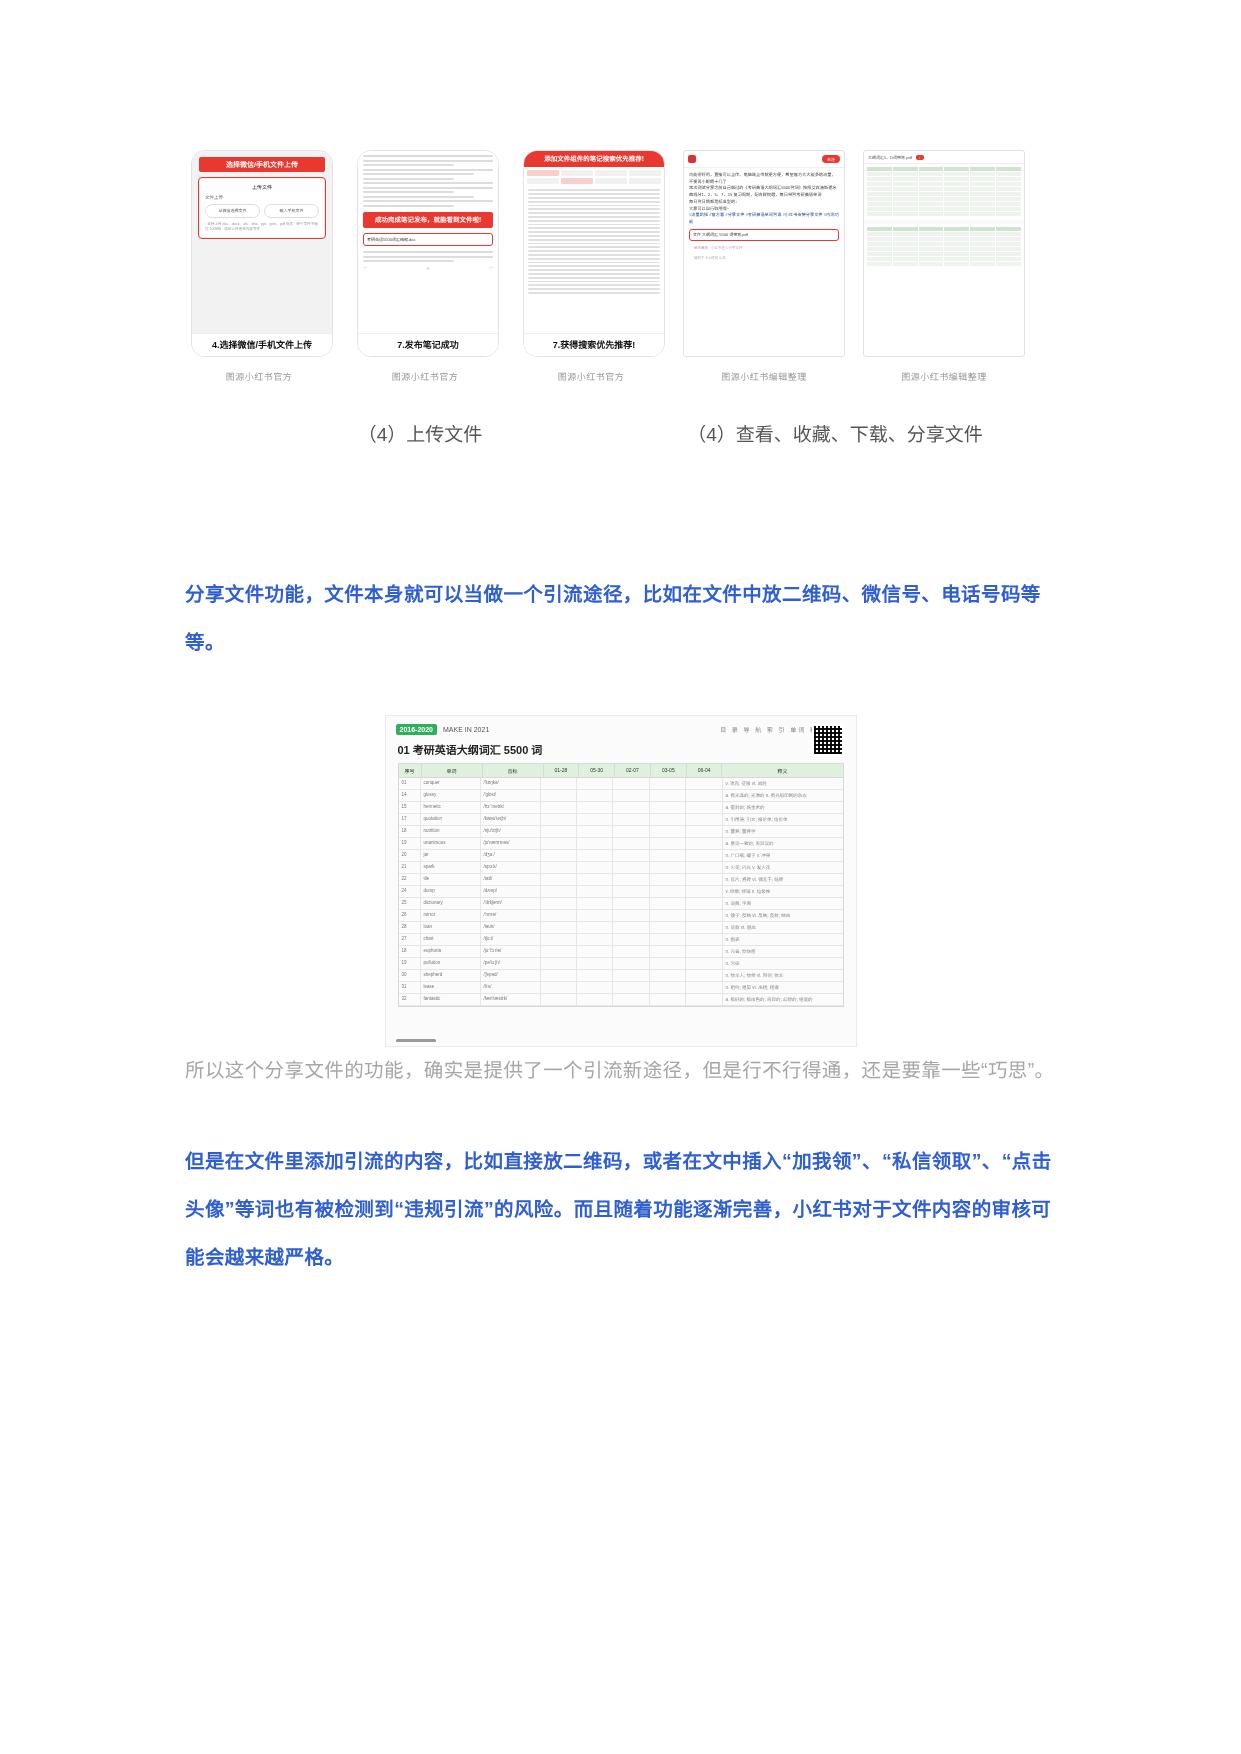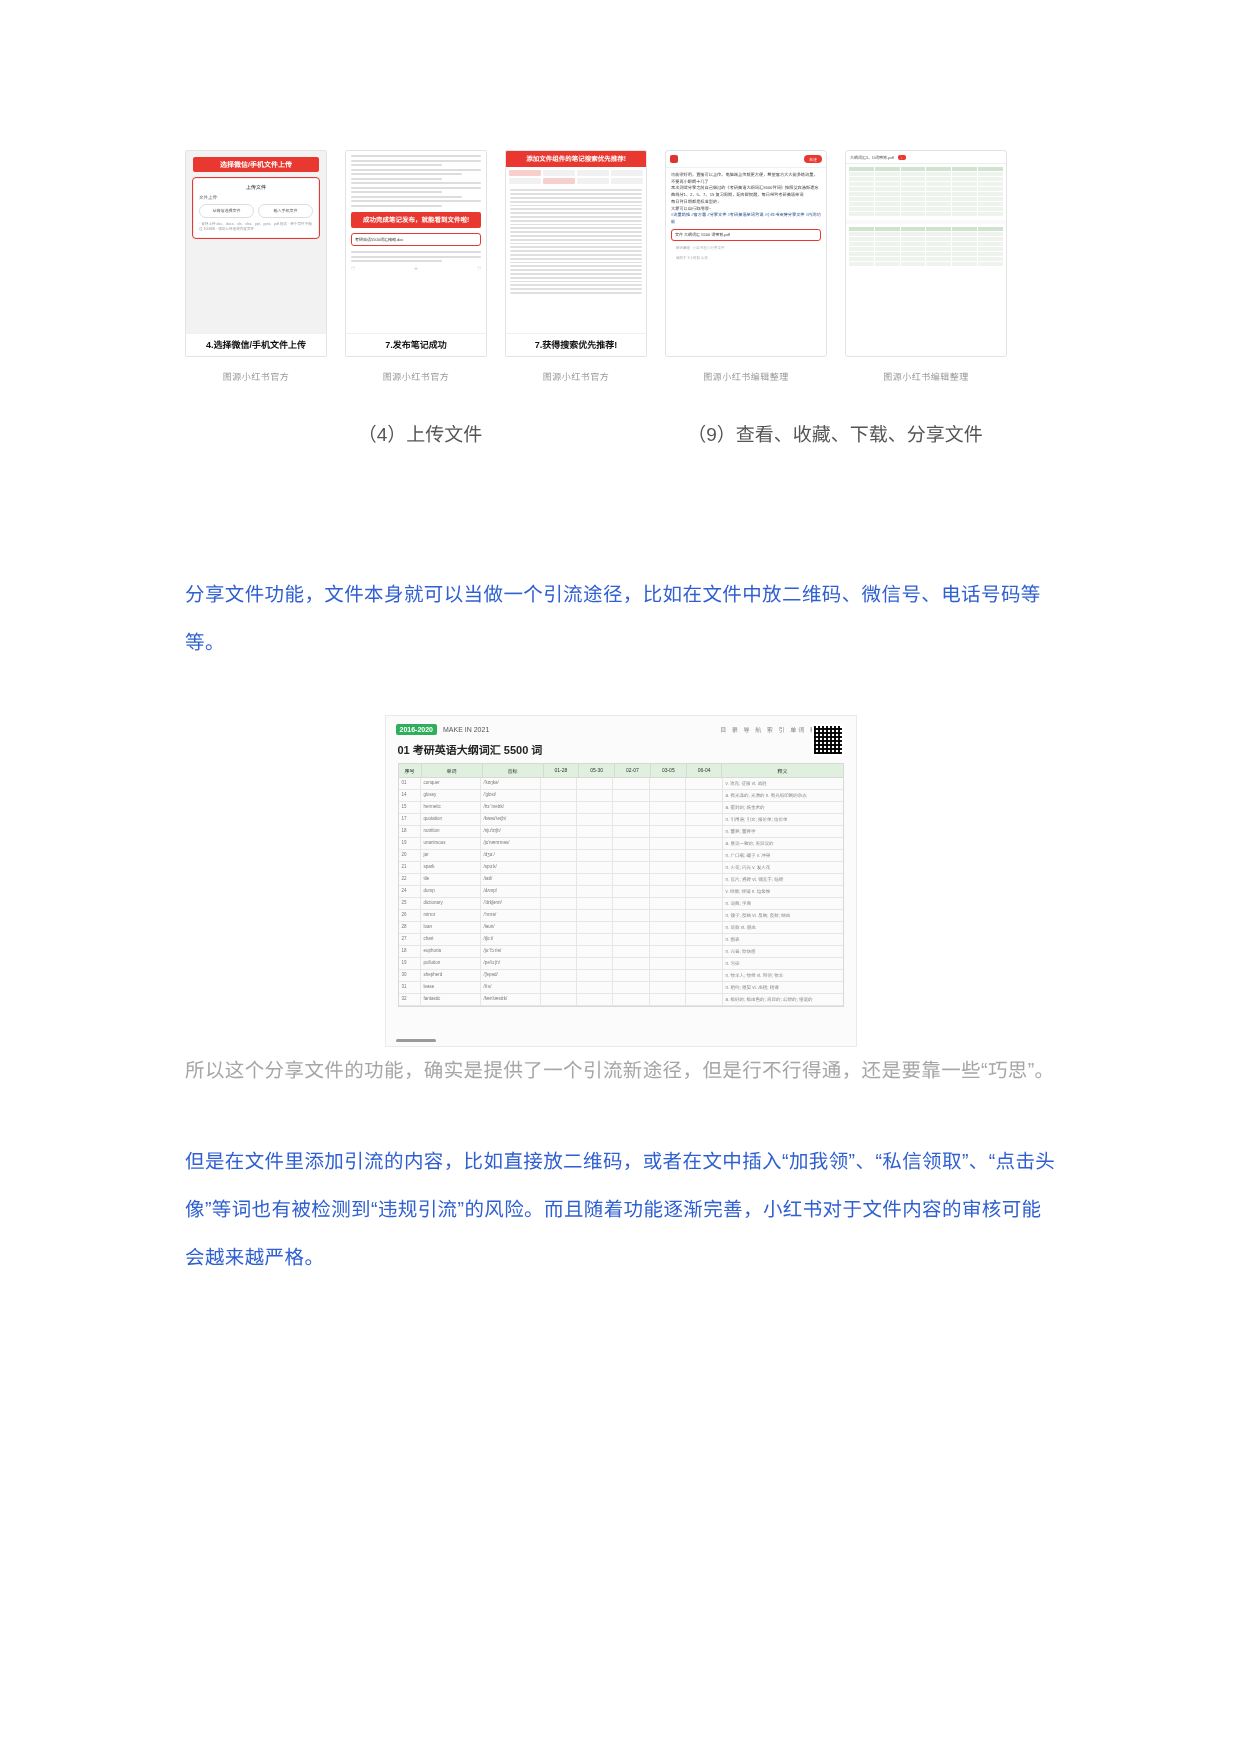--- a/index.html
+++ b/index.html
@@ -32,26 +32,27 @@
   .shot-col {
     display: flex;
     flex-direction: column;
     align-items: center;
   }
   .phone {
     width: 140px;
     height: 205px;
     background: #ffffff;
     border: 1px solid #e3e3e3;
-    border-radius: 2px;
+    border-radius: 14px;
     overflow: hidden;
     position: relative;
     font-size: 4px;
     line-height: 1.35;
     color: #555;
+    margin-left: 6px;
   }
   .phone-caption-bar {
     position: absolute;
     left: 0; right: 0; bottom: 0;
     height: 22px;
     background: #ffffff;
     display: flex;
     align-items: center;
     justify-content: center;
     font-size: 9px;
@@ -169,21 +170,21 @@
   .cap-left { width: 470px; }
   .cap-right { width: 300px; margin-left: 30px;}
 
   
   .para {
     font-size: 19.5px;
     line-height: 2.45;
     margin: 0 0 16px 0;
     letter-spacing: .4px;
   }
-  .blue { color: #2f5fd0; font-weight: normal; }
+  .blue { color: #2f5fd0; font-weight: bold; }
   .gray { color: #a6a6a6; }
   .blk-1 { margin-top: 118px; }
   .blk-2 { margin-top: 10px; }
 
   
   .doc-figure {
     margin: 48px auto 0 auto;
     width: 470px;
     height: 330px;
     background: #fbfbfb;
@@ -532,21 +533,21 @@
               <div class="c"></div>
             </div>
         </div>
       </div>
       <div class="src-label">图源小红书编辑整理</div>
     </div>
   </div>
 
   <div class="caption-row">
     <div class="caption cap-left">（4）上传文件</div>
-    <div class="caption cap-right">（9）查看、收藏、下载、分享文件</div>
+    <div class="caption cap-right">（4）查看、收藏、下载、分享文件</div>
   </div>
 
   <p class="para blue blk-1">分享文件功能，文件本身就可以当做一个引流途径，比如在文件中放二维码、微信号、电话号码等等。</p>
 
   <div class="doc-figure">
     <div class="doc-top">
       <span class="doc-badge">2016-2020</span>
       <span class="doc-top-text">MAKE IN 2021</span>
       <span class="doc-nav">目 录  导 航  索 引   单词  释义  例句</span>
     </div>

